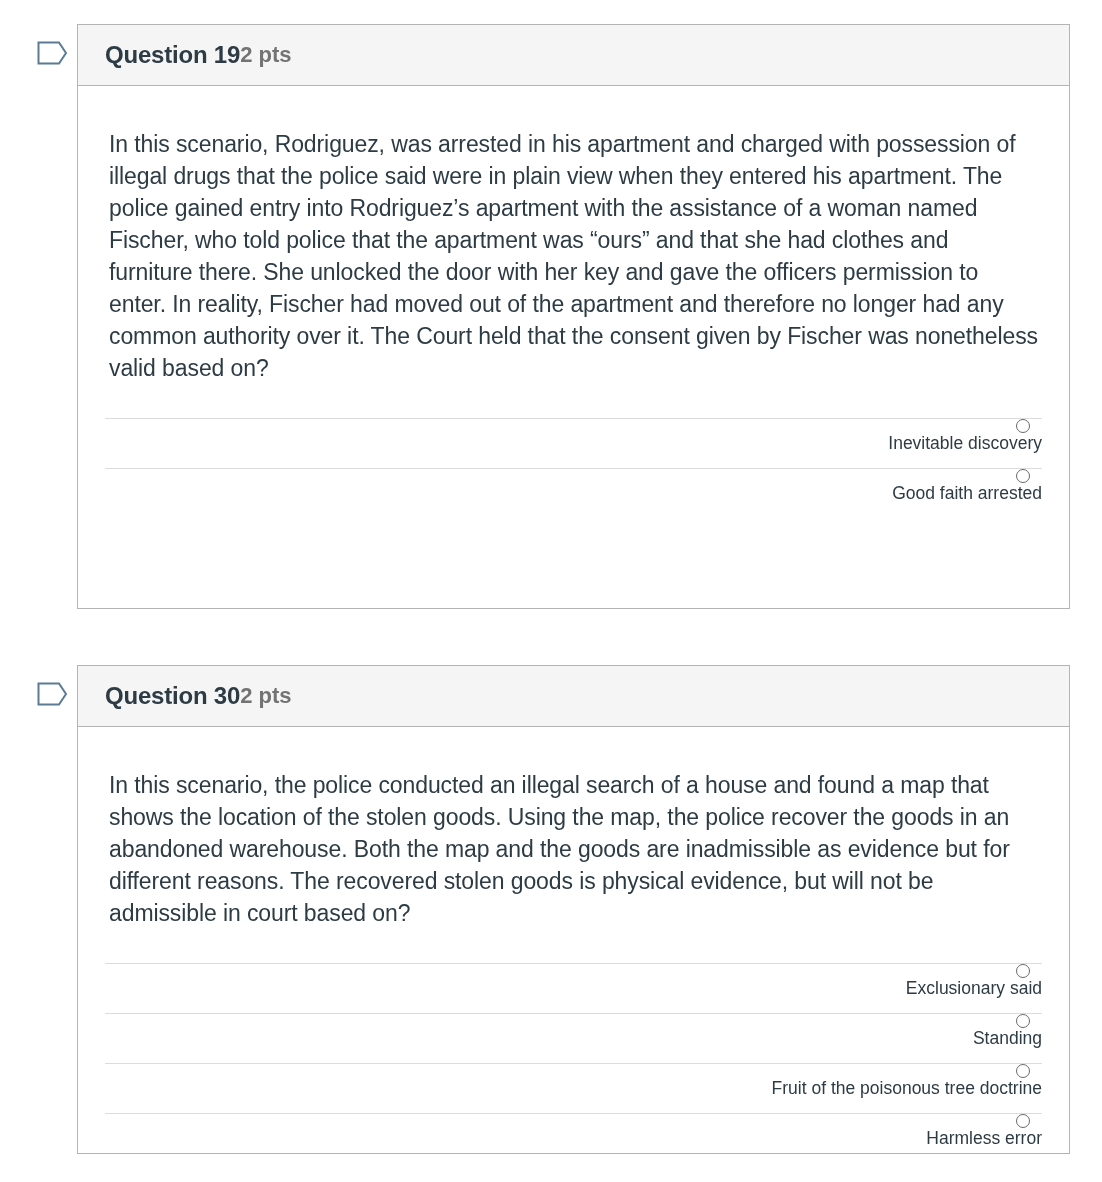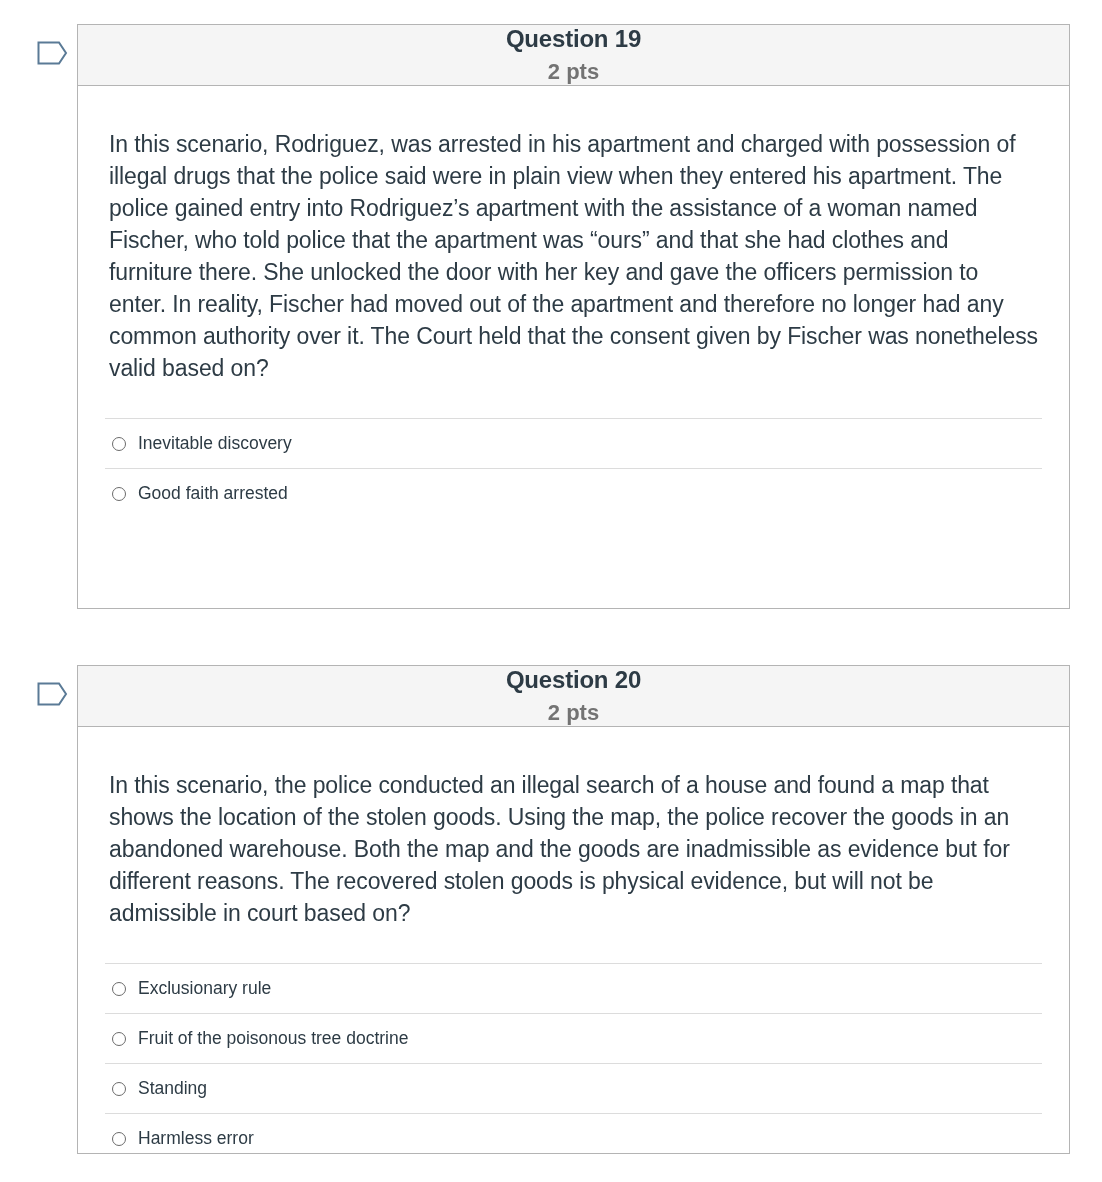--- a/index.html
+++ b/index.html
@@ -31,24 +31,22 @@
       border: 1px solid #b4b4b4;
       background: #ffffff;
       box-sizing: border-box;
     }
     .card-header {
       height: 61px;
       background: #f5f5f5;
       border-bottom: 1px solid #b4b4b4;
       display: flex;
       align-items: center;
-      justify-content: space-between;
       padding: 0 27px 0 27px;
       box-sizing: border-box;
-      flex-direction: column;
     }
     .q-title {
       font-size: 24px;
       font-weight: bold;
       color: #2d3b45;
       letter-spacing: -0.2px;
     }
     .q-pts {
       font-size: 22px;
       font-weight: bold;
@@ -65,24 +63,25 @@
       letter-spacing: -0.1px;
     }
     .answers {
       margin-top: 34px;
       border-top: 1px solid #dcdcdc;
     }
     .answer {
       height: 49px;
       border-bottom: 1px solid #dcdcdc;
       display: flex;
-      align-items: center;
+      align-items: flex-end;
       padding-left: 7px;
       cursor: pointer;
       box-sizing: content-box;
+      flex-direction: column;
     }
     .answer:last-child {
       border-bottom: none;
     }
     .radio {
       width: 14px;
       height: 14px;
       border: 1.5px solid #6b6b6b;
       border-radius: 50%;
       box-sizing: border-box;
@@ -126,37 +125,37 @@
 </div>
 
 <div class="question-wrap" style="top:0;">
   <div class="bookmark" style="top:682px;">
     <svg width="32" height="24" viewBox="0 0 32 24">
       <path d="M1.5 1.5 H22 L29 12 L22 22.5 H1.5 Z" fill="none" stroke="#5a7a96" stroke-width="2" stroke-linejoin="miter"></path>
     </svg>
   </div>
   <div class="card" style="top:665px; height:489px;">
     <div class="card-header">
-      <span class="q-title">Question 20</span>
+      <span class="q-title">Question 30</span>
       <span class="q-pts">2 pts</span>
     </div>
     <div class="card-body">
       <p class="q-text">In this scenario, the police conducted an illegal search of a house and found a map that shows the location of the stolen goods. Using the map, the police recover the goods in an abandoned warehouse. Both the map and the goods are inadmissible as evidence but for different reasons. The recovered stolen goods is physical evidence, but will not be admissible in court based on?</p>
       <div class="answers">
         <label class="answer">
           <span class="radio"></span>
-          <span class="answer-label">Exclusionary rule</span>
+          <span class="answer-label">Exclusionary said</span>
+        </label>
+        <label class="answer">
+          <span class="radio"></span>
+          <span class="answer-label">Standing</span>
         </label>
         <label class="answer">
           <span class="radio"></span>
           <span class="answer-label">Fruit of the poisonous tree doctrine</span>
-        </label>
-        <label class="answer">
-          <span class="radio"></span>
-          <span class="answer-label">Standing</span>
         </label>
         <label class="answer">
           <span class="radio"></span>
           <span class="answer-label">Harmless error</span>
         </label>
       </div>
     </div>
   </div>
 </div>
 

